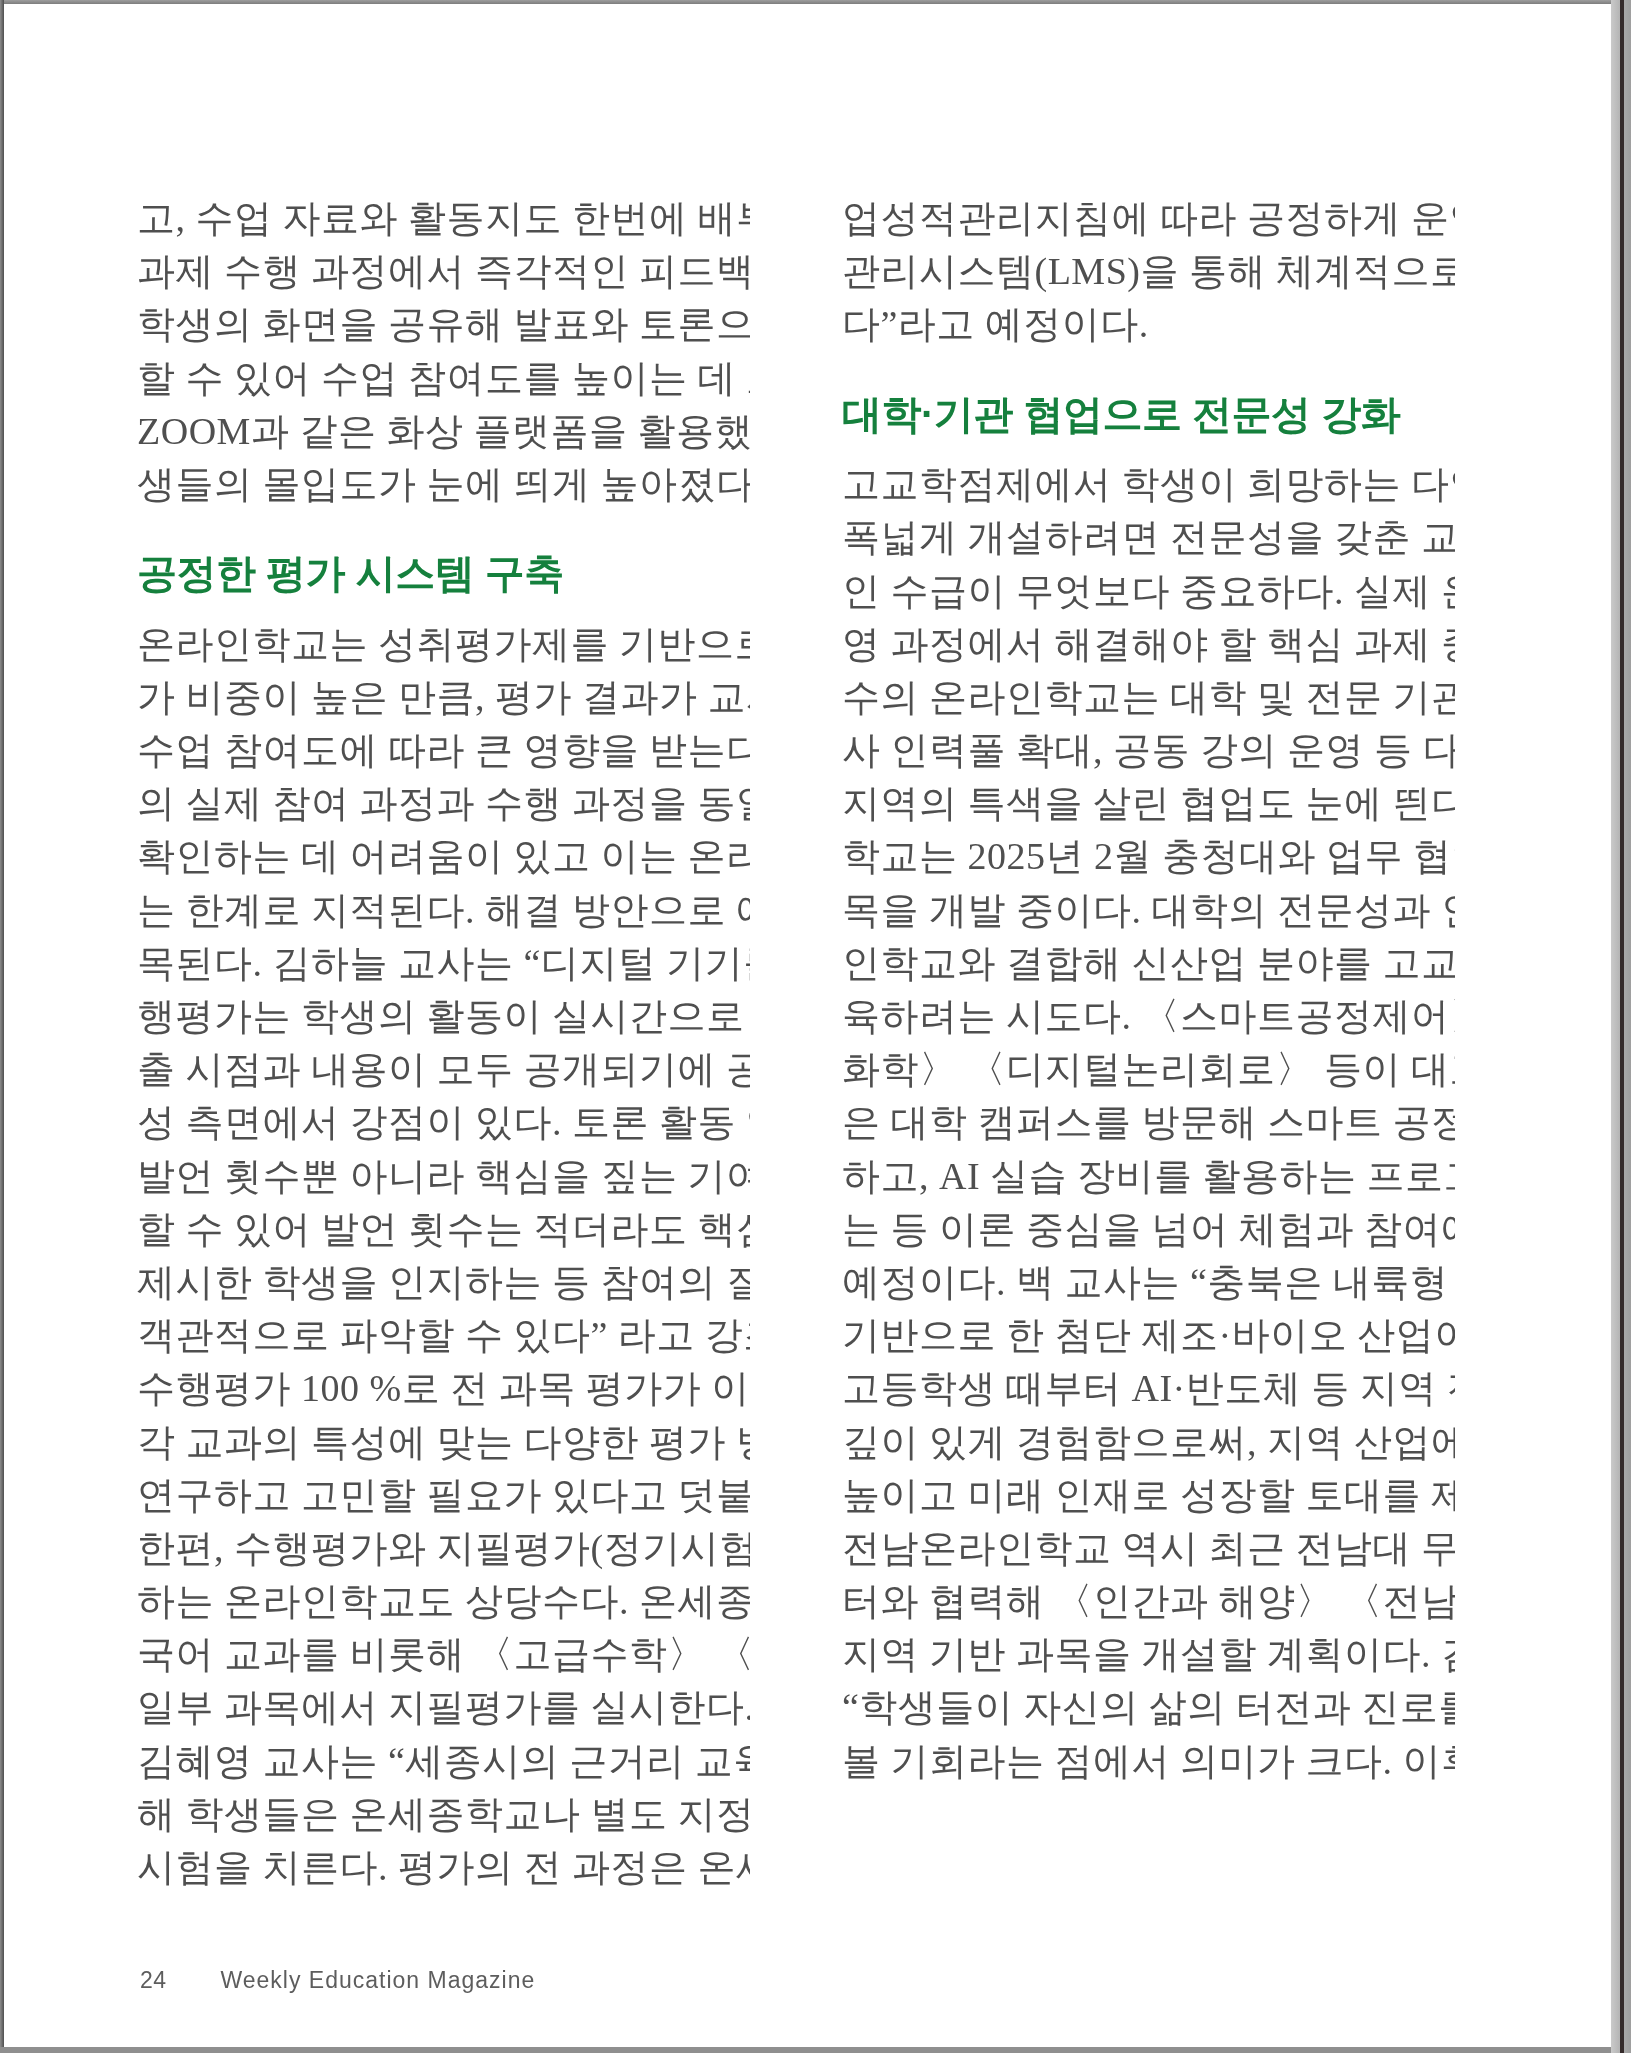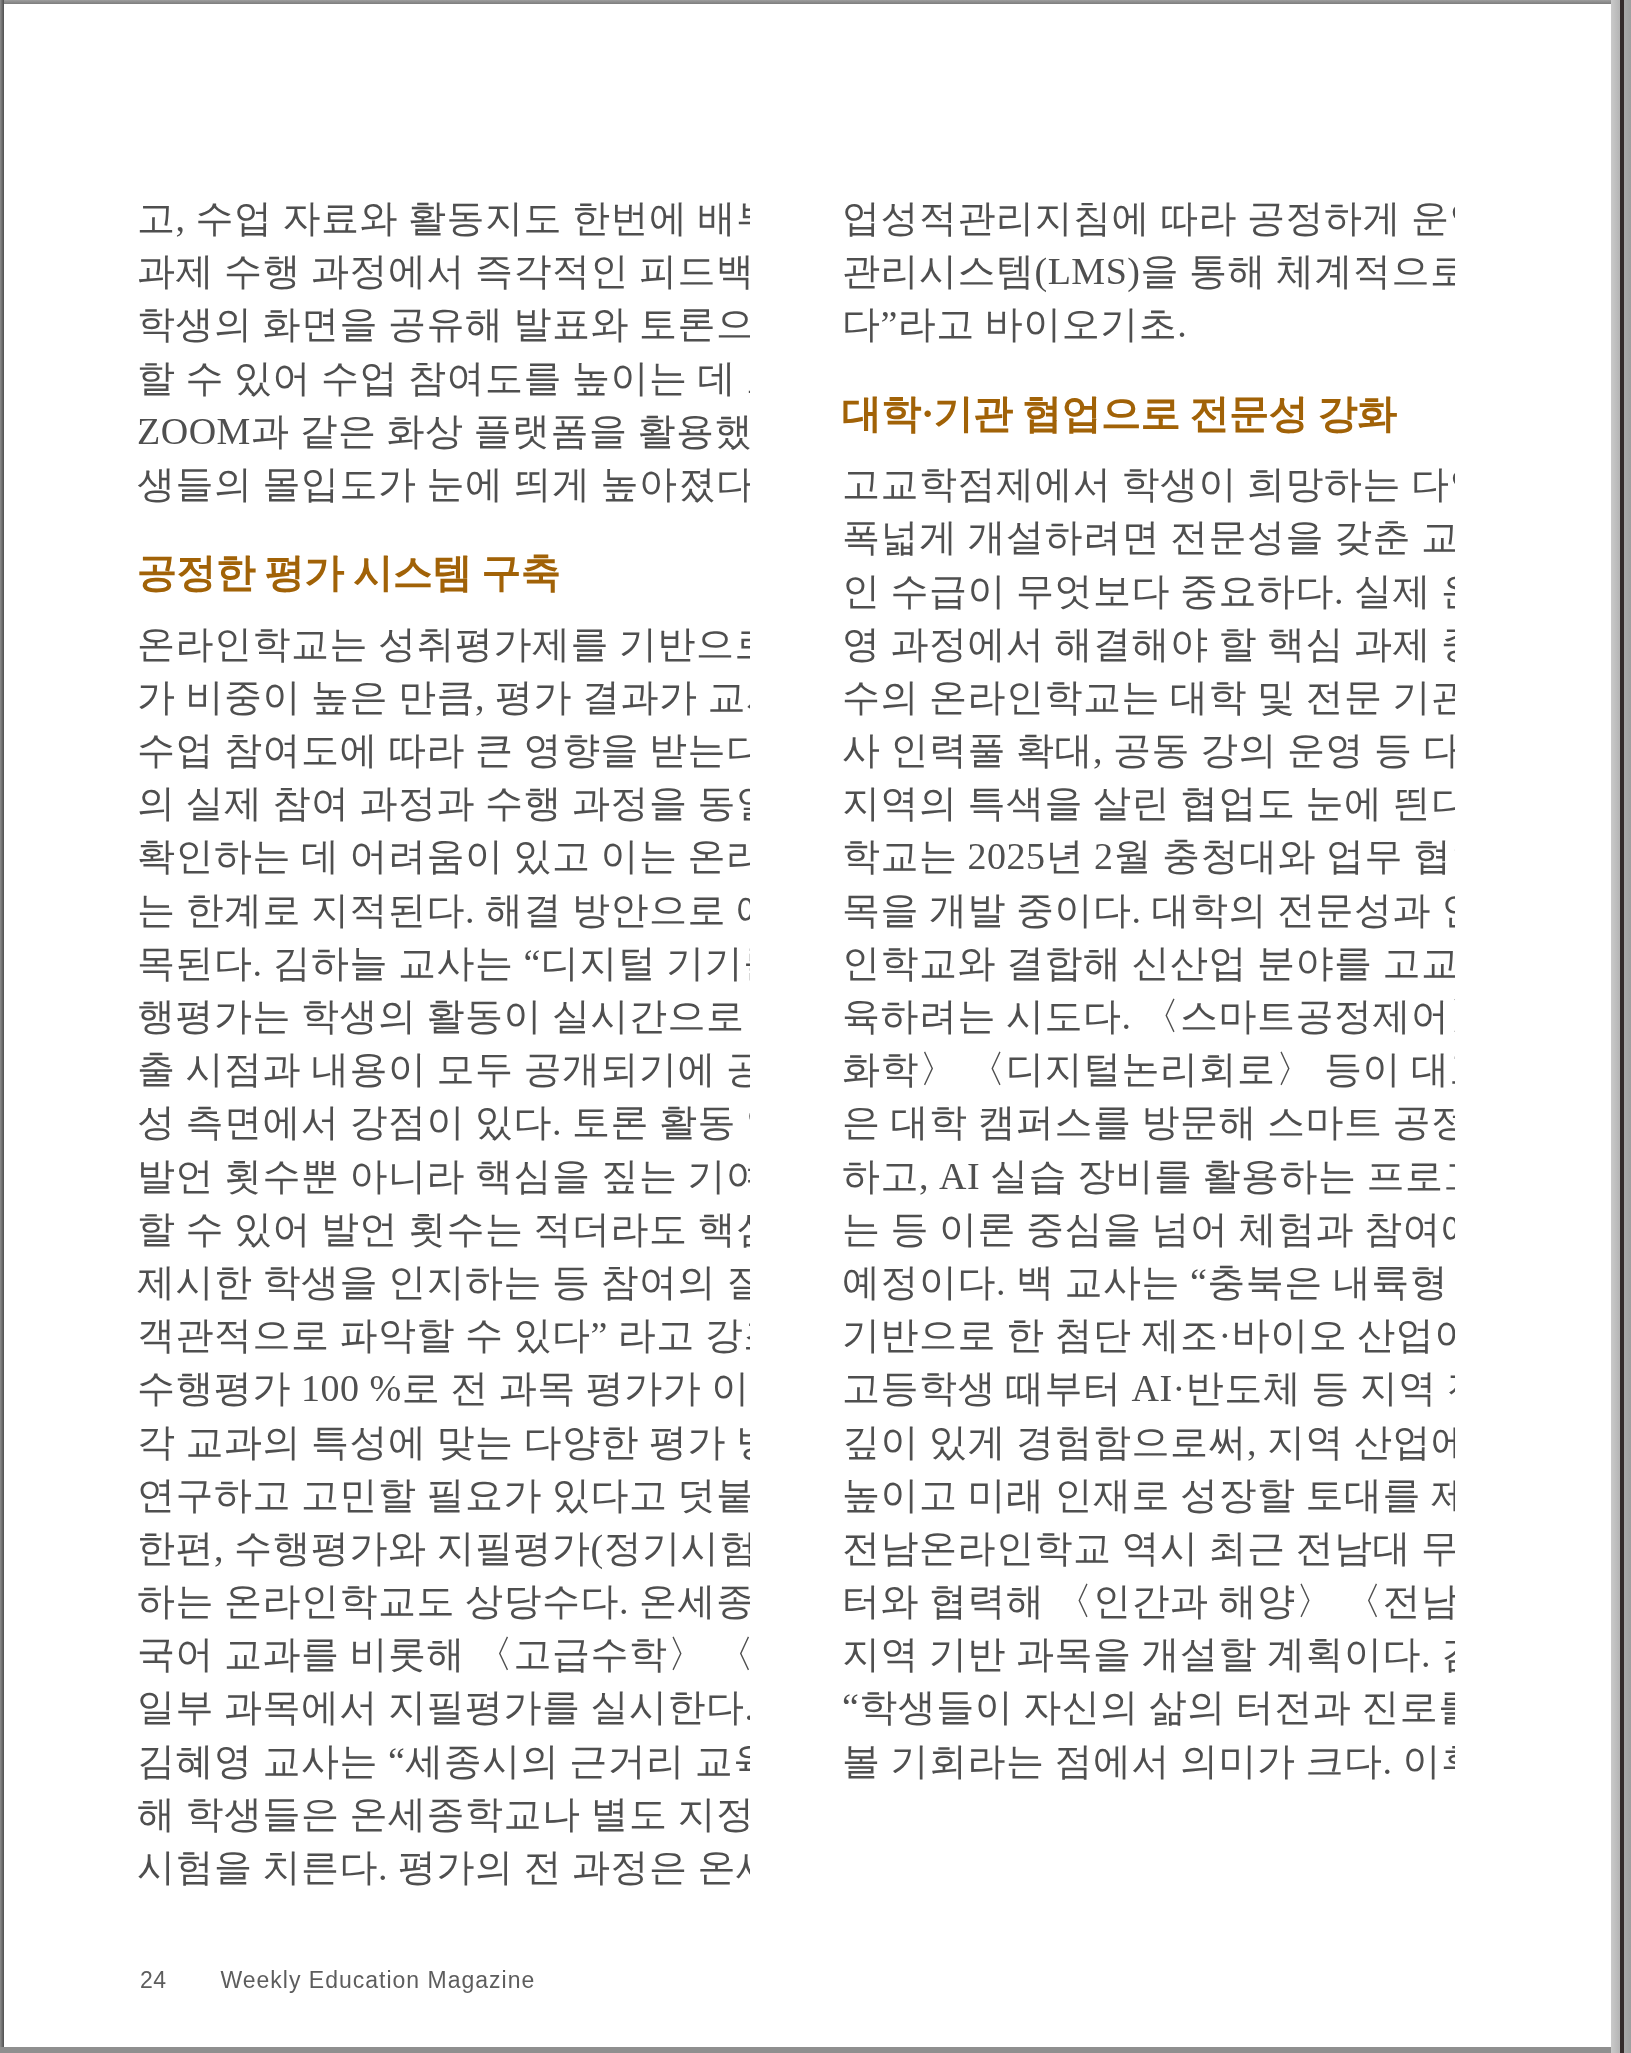--- a/index.html
+++ b/index.html
@@ -44,25 +44,25 @@
     font-size: 38px;
     letter-spacing: 0.5px;
     white-space: nowrap;
     overflow: hidden;
   }
   .heading {
     margin-top: 40px;
     margin-bottom: 22.6px;
     height: 44px;
     line-height: 44px;
-    font-family: Liberation Serif, serif;
+    font-family: Liberation Sans, sans-serif;
     font-weight: 700;
     font-size: 40px;
     letter-spacing: -0.5px;
-    color: #a16207;
+    color: #15803d;
     white-space: nowrap;
     overflow: hidden;
   }
 
   .footer {
     position: absolute;
     top: 1966px;
     left: 140px;
     font-family: "Liberation Sans", "DejaVu Sans", sans-serif;
     font-size: 23px;
@@ -113,21 +113,21 @@
       <div class="line">국어 교과를 비롯해 〈고급수학〉 〈고급물리학〉 등</div>
       <div class="line">일부 과목에서 지필평가를 실시한다. 온세종학교</div>
       <div class="line">김혜영 교사는 “세종시의 근거리 교육 환경을 활용</div>
       <div class="line">해 학생들은 온세종학교나 별도 지정 학교에 모여</div>
       <div class="line">시험을 치른다. 평가의 전 과정은 온세종학교의 학</div>
     </div>
 
   <div class="column column-right">
       <div class="line">업성적관리지침에 따라 공정하게 운영되며, 학습</div>
       <div class="line">관리시스템(LMS)을 통해 체계적으로 관리되고 있</div>
-      <div class="line">다”라고 바이오기초.</div>
+      <div class="line">다”라고 예정이다.</div>
       <div class="heading">대학·기관 협업으로 전문성 강화</div>
       <div class="line">고교학점제에서 학생이 희망하는 다양한 과목을</div>
       <div class="line">폭넓게 개설하려면 전문성을 갖춘 교사의 안정적</div>
       <div class="line">인 수급이 무엇보다 중요하다. 실제 온라인학교 운</div>
       <div class="line">영 과정에서 해결해야 할 핵심 과제 중 하나다. 다</div>
       <div class="line">수의 온라인학교는 대학 및 전문 기관과 협력해 교</div>
       <div class="line">사 인력풀 확대, 공동 강의 운영 등 다양한 방법을</div>
       <div class="line">지역의 특색을 살린 협업도 눈에 띈다. 충북온라인</div>
       <div class="line">학교는 2025년 2월 충청대와 업무 협약을 맺고 과</div>
       <div class="line">목을 개발 중이다. 대학의 전문성과 인프라를 온라</div>

